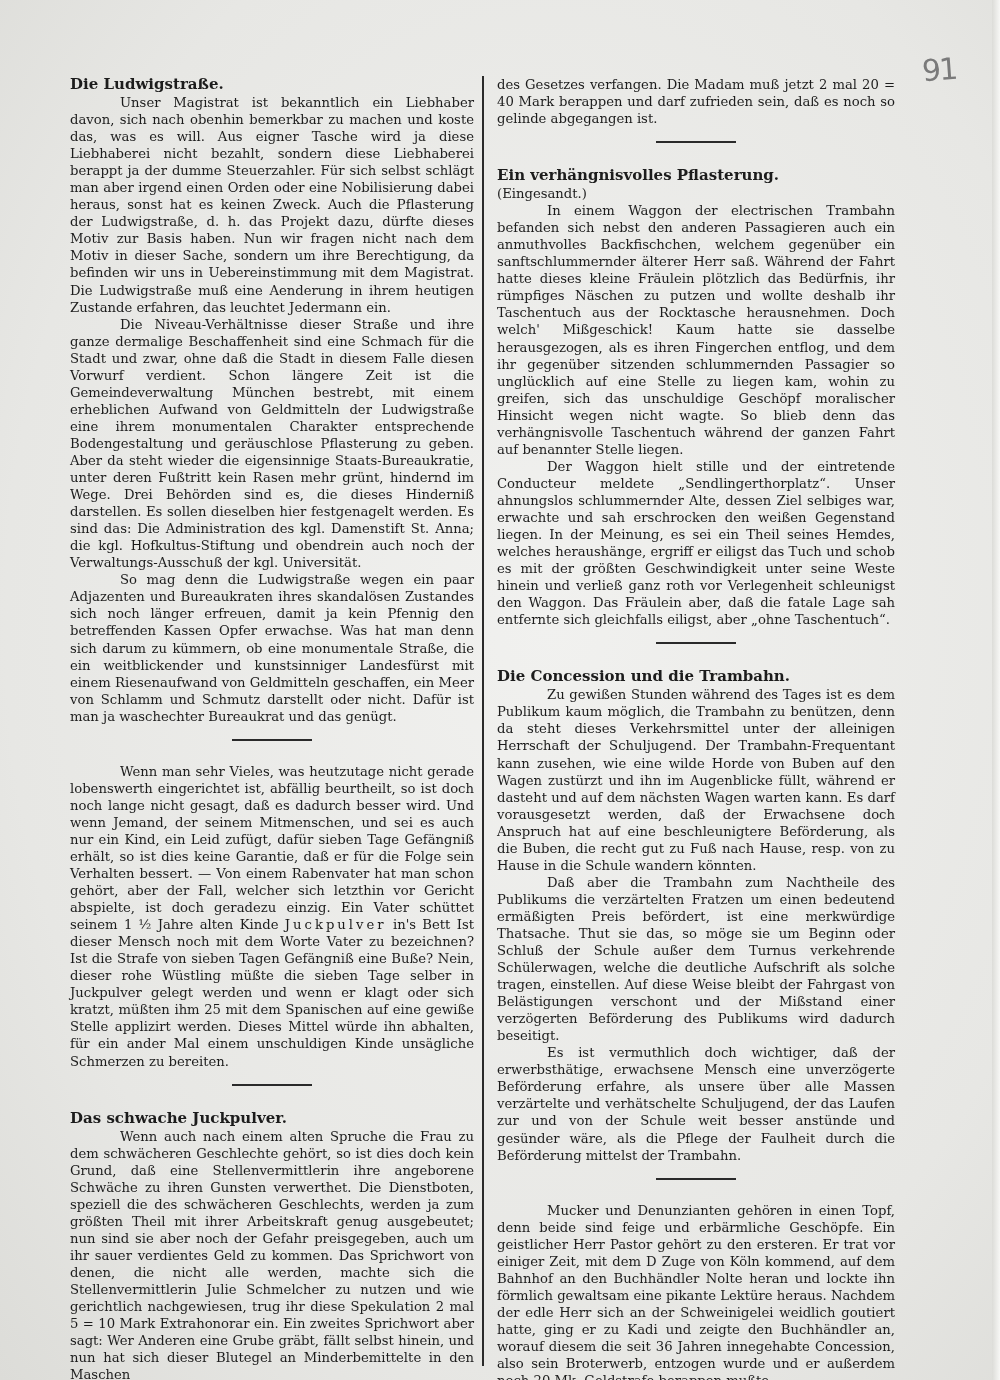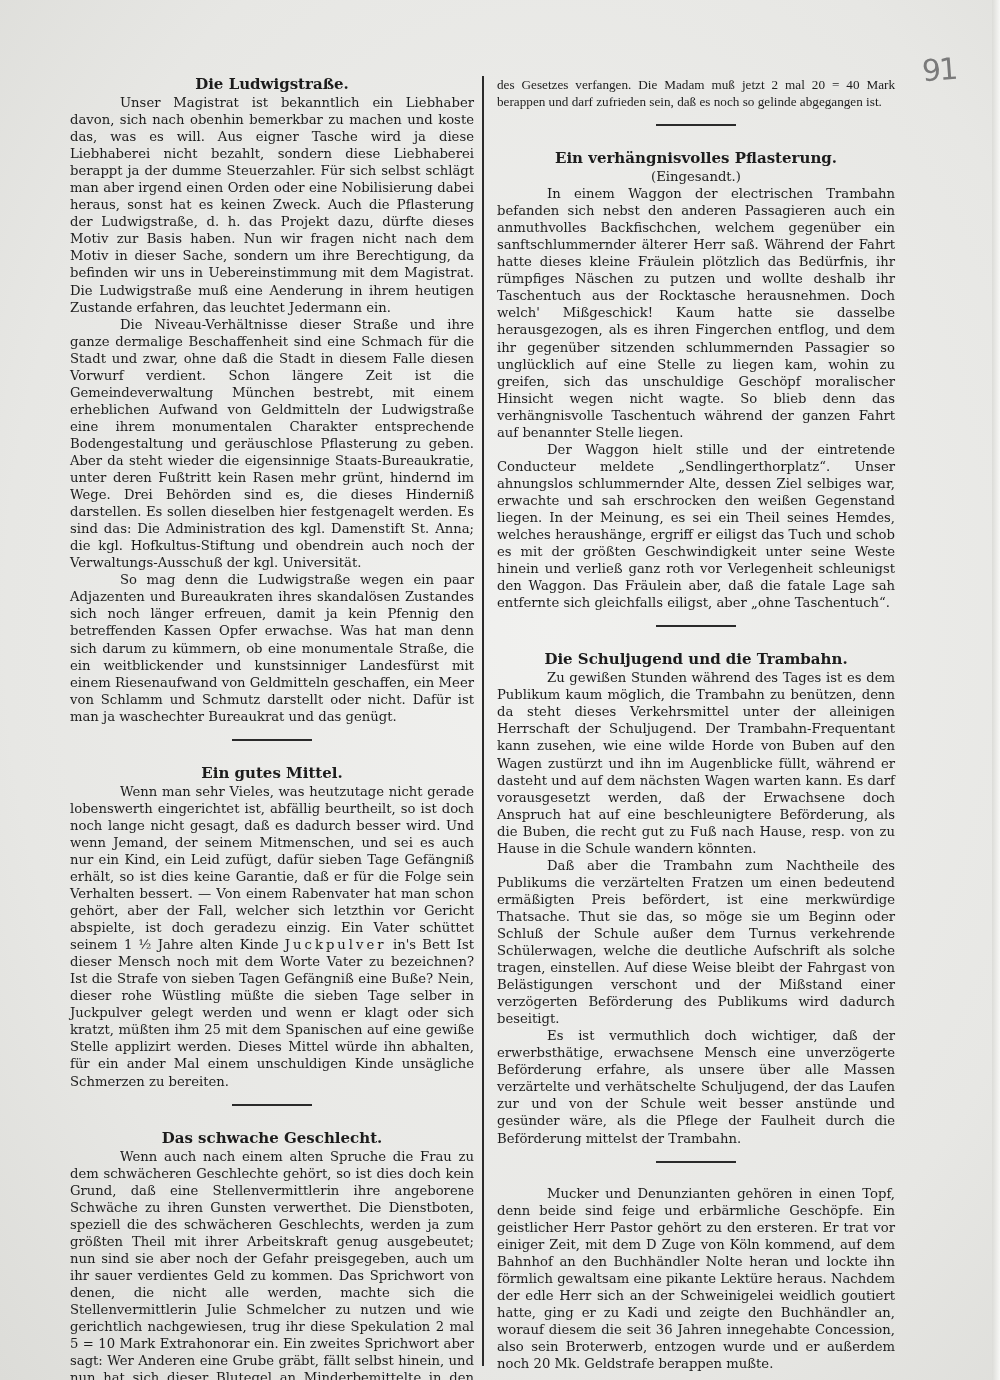--- a/index.html
+++ b/index.html
@@ -29,26 +29,26 @@
     font-size: 13.2px; line-height: 17.05px;
     text-align: justify;
   }
   .col-left { left: 70px; width: 404px; }
   .col-right { left: 497px; width: 398px; top: 76px; }
   .col-rule {
     position: absolute; left: 482px; top: 76px; width: 2px; height: 1290px;
     background: #2a2a2a;
   }
   .article-title {
-    text-align: center; font-weight: bold; font-size: 15px;
+    text-align: left; font-weight: bold; font-size: 15px;
     margin: 0; line-height: 20px;
   }
-  .subtitle { text-align: center; margin: 0; line-height: 17px; }
+  .subtitle { margin: 0; line-height: 17px; }
   .para { margin: 0; text-indent: 50px; }
-  .para.noindent { text-indent: 0; font-family: Liberation Serif, serif; }
+  .para.noindent { text-indent: 0; }
   .sep {
     width: 80px; height: 2px; background: #2a2a2a;
     margin: 14px auto 22px auto;
   }
   .spaced { letter-spacing: 3px; }
 </style>
 </head>
 <body>
 
 <div class="page">
@@ -59,42 +59,41 @@
 
   <div class="col col-left">
     <section>
       <h2 class="article-title">Die Ludwigstraße.</h2>
       <p class="para">Unser Magistrat ist bekanntlich ein Liebhaber davon, sich nach obenhin bemerkbar zu machen und koste das, was es will. Aus eigner Tasche wird ja diese Liebhaberei nicht bezahlt, sondern diese Liebhaberei berappt ja der dumme Steuerzahler. Für sich selbst schlägt man aber irgend einen Orden oder eine Nobilisierung dabei heraus, sonst hat es keinen Zweck. Auch die Pflasterung der Ludwigstraße, d. h. das Projekt dazu, dürfte dieses Motiv zur Basis haben. Nun wir fragen nicht nach dem Motiv in dieser Sache, sondern um ihre Berechtigung, da befinden wir uns in Uebereinstimmung mit dem Magistrat. Die Ludwigstraße muß eine Aenderung in ihrem heutigen Zustande erfahren, das leuchtet Jedermann ein.</p>
       <p class="para">Die Niveau-Verhältnisse dieser Straße und ihre ganze dermalige Beschaffenheit sind eine Schmach für die Stadt und zwar, ohne daß die Stadt in diesem Falle diesen Vorwurf verdient. Schon längere Zeit ist die Gemeindeverwaltung München bestrebt, mit einem erheblichen Aufwand von Geldmitteln der Ludwigstraße eine ihrem monumentalen Charakter entsprechende Bodengestaltung und geräuschlose Pflasterung zu geben. Aber da steht wieder die eigensinnige Staats-Bureaukratie, unter deren Fußtritt kein Rasen mehr grünt, hindernd im Wege. Drei Behörden sind es, die dieses Hinderniß darstellen. Es sollen dieselben hier festgenagelt werden. Es sind das: Die Administration des kgl. Damenstift St. Anna; die kgl. Hofkultus-Stiftung und obendrein auch noch der Verwaltungs-Ausschuß der kgl. Universität.</p>
       <p class="para">So mag denn die Ludwigstraße wegen ein paar Adjazenten und Bureaukraten ihres skandalösen Zustandes sich noch länger erfreuen, damit ja kein Pfennig den betreffenden Kassen Opfer erwachse. Was hat man denn sich darum zu kümmern, ob eine monumentale Straße, die ein weitblickender und kunstsinniger Landesfürst mit einem Riesenaufwand von Geldmitteln geschaffen, ein Meer von Schlamm und Schmutz darstellt oder nicht. Dafür ist man ja waschechter Bureaukrat und das genügt.</p>
     </section>
     <div class="sep"></div>
     <section>
-      <h2 class="article-title">Ein gutes Mittel.</h2>
       <p class="para"><span>Wenn man sehr Vieles, was heutzutage nicht gerade lobenswerth eingerichtet ist, abfällig beurtheilt, so ist doch noch lange nicht gesagt, daß es dadurch besser wird. Und wenn Jemand, der seinem Mitmenschen, und sei es auch nur ein Kind, ein Leid zufügt, dafür sieben Tage Gefängniß erhält, so ist dies keine Garantie, daß er für die Folge sein Verhalten bessert. — Von einem Rabenvater hat man schon gehört, aber der Fall, welcher sich letzthin vor Gericht abspielte, ist doch geradezu einzig. Ein Vater schüttet seinem 1 ½ Jahre alten Kinde </span><span class="spaced">Juckpulver</span><span> in's Bett Ist dieser Mensch noch mit dem Worte Vater zu bezeichnen? Ist die Strafe von sieben Tagen Gefängniß eine Buße? Nein, dieser rohe Wüstling müßte die sieben Tage selber in Juckpulver gelegt werden und wenn er klagt oder sich kratzt, müßten ihm 25 mit dem Spanischen auf eine gewiße Stelle applizirt werden. Dieses Mittel würde ihn abhalten, für ein ander Mal einem unschuldigen Kinde unsägliche Schmerzen zu bereiten.</span></p>
     </section>
     <div class="sep"></div>
     <section>
-      <h2 class="article-title">Das schwache Geschlecht.</h2>
+      <h2 class="article-title">Das schwache Juckpulver.</h2>
       <p class="para">Wenn auch nach einem alten Spruche die Frau zu dem schwächeren Geschlechte gehört, so ist dies doch kein Grund, daß eine Stellenvermittlerin ihre angeborene Schwäche zu ihren Gunsten verwerthet. Die Dienstboten, speziell die des schwächeren Geschlechts, werden ja zum größten Theil mit ihrer Arbeitskraft genug ausgebeutet; nun sind sie aber noch der Gefahr preisgegeben, auch um ihr sauer verdientes Geld zu kommen. Das Sprichwort von denen, die nicht alle werden, machte sich die Stellenvermittlerin Julie Schmelcher zu nutzen und wie gerichtlich nachgewiesen, trug ihr diese Spekulation 2 mal 5 = 10 Mark Extrahonorar ein. Ein zweites Sprichwort aber sagt: Wer Anderen eine Grube gräbt, fällt selbst hinein, und nun hat sich dieser Blutegel an Minderbemittelte in den Maschen</p>
     </section>
   </div>
 
   <div class="col col-right">
     <p class="para noindent">des Gesetzes verfangen. Die Madam muß jetzt 2 mal 20 = 40 Mark berappen und darf zufrieden sein, daß es noch so gelinde abgegangen ist.</p>
     <div class="sep"></div>
     <section>
       <h2 class="article-title">Ein verhängnisvolles Pflasterung.</h2>
       <p class="subtitle">(Eingesandt.)</p>
       <p class="para">In einem Waggon der electrischen Trambahn befanden sich nebst den anderen Passagieren auch ein anmuthvolles Backfischchen, welchem gegenüber ein sanftschlummernder älterer Herr saß. Während der Fahrt hatte dieses kleine Fräulein plötzlich das Bedürfnis, ihr rümpfiges Näschen zu putzen und wollte deshalb ihr Taschentuch aus der Rocktasche herausnehmen. Doch welch' Mißgeschick! Kaum hatte sie dasselbe herausgezogen, als es ihren Fingerchen entflog, und dem ihr gegenüber sitzenden schlummernden Passagier so unglücklich auf eine Stelle zu liegen kam, wohin zu greifen, sich das unschuldige Geschöpf moralischer Hinsicht wegen nicht wagte. So blieb denn das verhängnisvolle Taschentuch während der ganzen Fahrt auf benannter Stelle liegen.</p>
       <p class="para">Der Waggon hielt stille und der eintretende Conducteur meldete „Sendlingerthorplatz“. Unser ahnungslos schlummernder Alte, dessen Ziel selbiges war, erwachte und sah erschrocken den weißen Gegenstand liegen. In der Meinung, es sei ein Theil seines Hemdes, welches heraushänge, ergriff er eiligst das Tuch und schob es mit der größten Geschwindigkeit unter seine Weste hinein und verließ ganz roth vor Verlegenheit schleunigst den Waggon. Das Fräulein aber, daß die fatale Lage sah entfernte sich gleichfalls eiligst, aber „ohne Taschentuch“.</p>
     </section>
     <div class="sep"></div>
     <section>
-      <h2 class="article-title">Die Schuljugend und die Trambahn.</h2>
+      <h2 class="article-title">Die Concession und die Trambahn.</h2>
       <p class="para">Zu gewißen Stunden während des Tages ist es dem Publikum kaum möglich, die Trambahn zu benützen, denn da steht dieses Verkehrsmittel unter der alleinigen Herrschaft der Schuljugend. Der Trambahn-Frequentant kann zusehen, wie eine wilde Horde von Buben auf den Wagen zustürzt und ihn im Augenblicke füllt, während er dasteht und auf dem nächsten Wagen warten kann. Es darf vorausgesetzt werden, daß der Erwachsene doch Anspruch hat auf eine beschleunigtere Beförderung, als die Buben, die recht gut zu Fuß nach Hause, resp. von zu Hause in die Schule wandern könnten.</p>
       <p class="para">Daß aber die Trambahn zum Nachtheile des Publikums die verzärtelten Fratzen um einen bedeutend ermäßigten Preis befördert, ist eine merkwürdige Thatsache. Thut sie das, so möge sie um Beginn oder Schluß der Schule außer dem Turnus verkehrende Schülerwagen, welche die deutliche Aufschrift als solche tragen, einstellen. Auf diese Weise bleibt der Fahrgast von Belästigungen verschont und der Mißstand einer verzögerten Beförderung des Publikums wird dadurch beseitigt.</p>
       <p class="para">Es ist vermuthlich doch wichtiger, daß der erwerbsthätige, erwachsene Mensch eine unverzögerte Beförderung erfahre, als unsere über alle Massen verzärtelte und verhätschelte Schuljugend, der das Laufen zur und von der Schule weit besser anstünde und gesünder wäre, als die Pflege der Faulheit durch die Beförderung mittelst der Trambahn.</p>
     </section>
     <div class="sep"></div>
     <section>
       <p class="para">Mucker und Denunzianten gehören in einen Topf, denn beide sind feige und erbärmliche Geschöpfe. Ein geistlicher Herr Pastor gehört zu den ersteren. Er trat vor einiger Zeit, mit dem D Zuge von Köln kommend, auf dem Bahnhof an den Buchhändler Nolte heran und lockte ihn förmlich gewaltsam eine pikante Lektüre heraus. Nachdem der edle Herr sich an der Schweinigelei weidlich goutiert hatte, ging er zu Kadi und zeigte den Buchhändler an, worauf diesem die seit 36 Jahren innegehabte Concession, also sein Broterwerb, entzogen wurde und er außerdem noch 20 Mk. Geldstrafe berappen mußte.</p>
 
     </section>
   </div>

